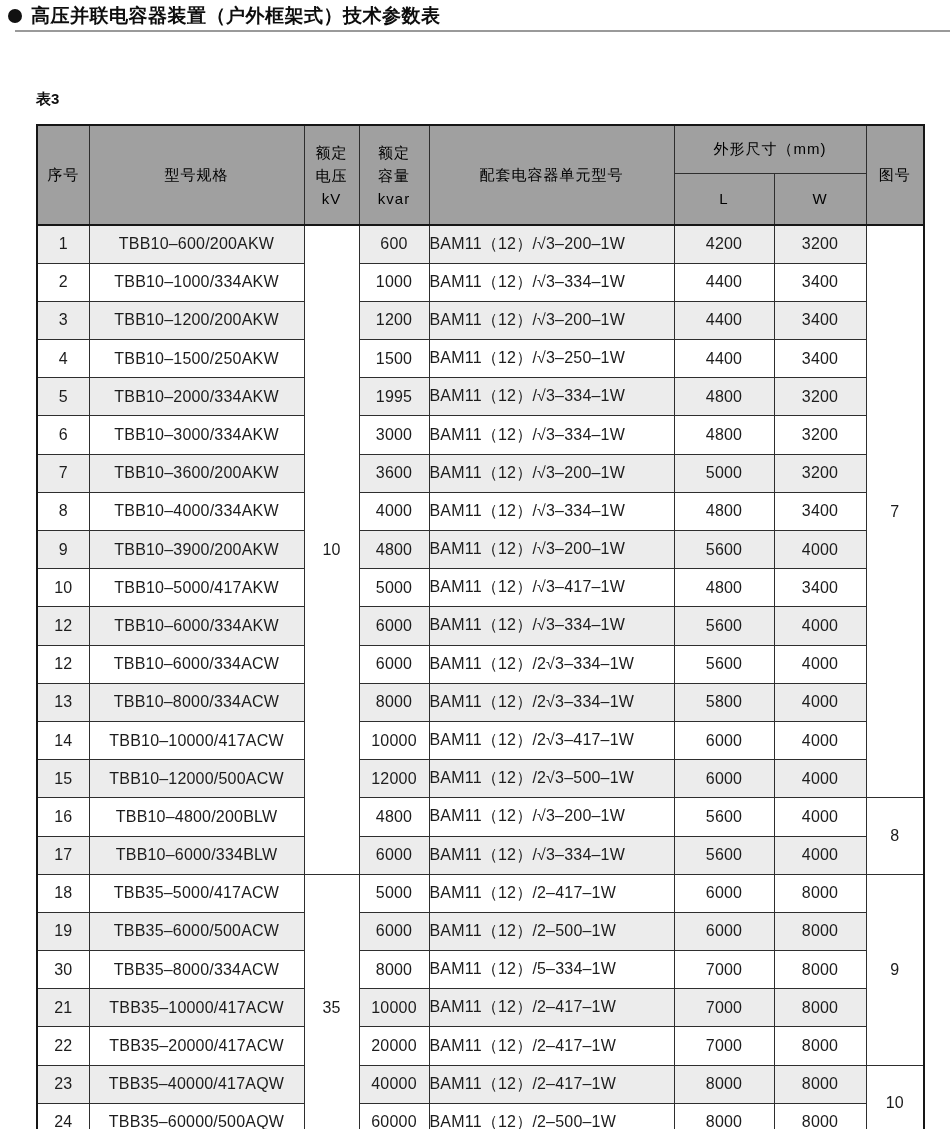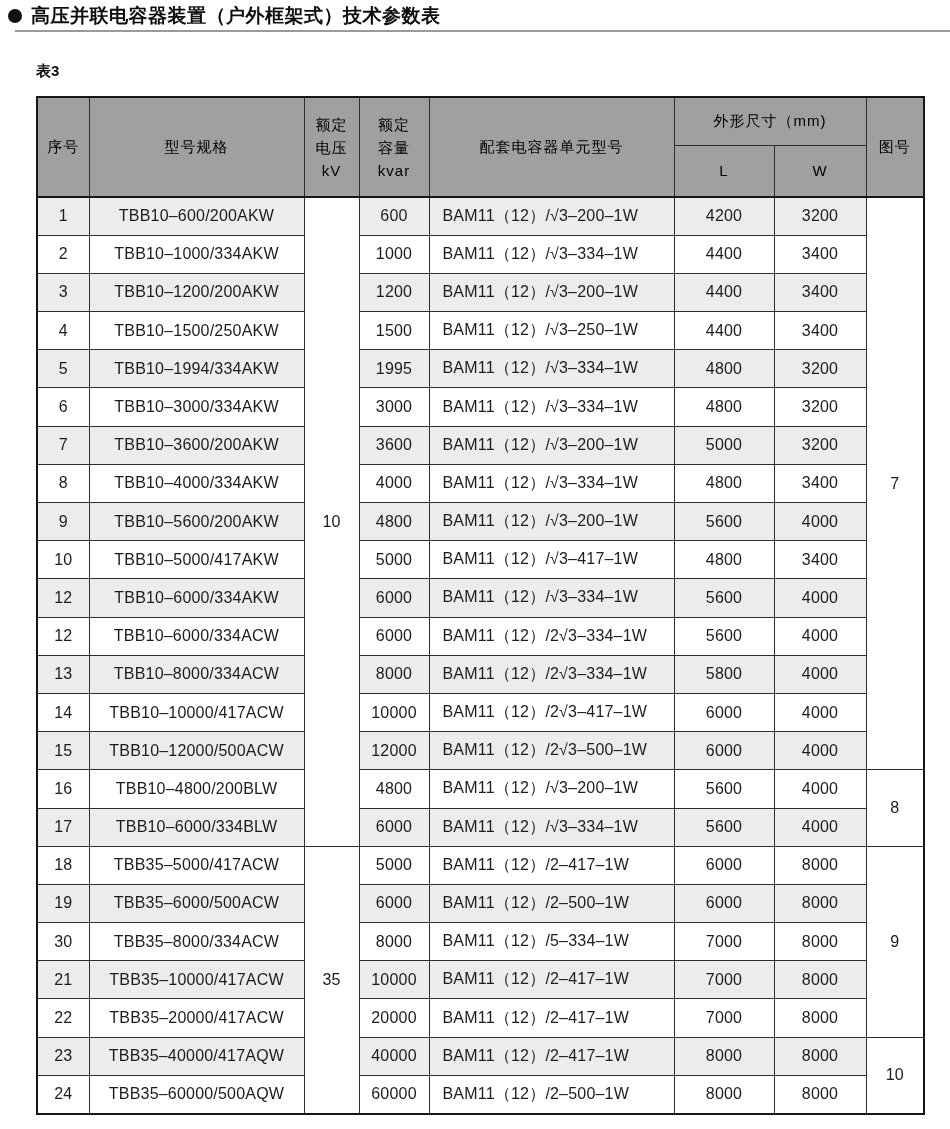--- a/index.html
+++ b/index.html
@@ -30,21 +30,21 @@
   }
   h1.doc-title {
     font-size: 19px; font-weight: bold; color: #0d0d0d;
     letter-spacing: 0.5px; white-space: nowrap;
   }
   .rule {
     height: 2px; background: var(--rule);
     margin: 3px 0 0 15px;
   }
   .table-label {
-    margin: 30px 0 0 36px;
+    margin: 58px 0 0 36px;
     font-size: 15px; font-weight: bold; color: #0d0d0d;
   }
 
   table.params {
     border-collapse: collapse;
     table-layout: fixed;
     width: 887px;
     margin: 15px 0 0 36px;
     border: 2px solid var(--outer_border);
   }
@@ -76,21 +76,20 @@
 
   tbody td {
     height: 38.2px;
     font-size: 16px;
     background: #ffffff;
     letter-spacing: 0.2px;
   }
   tbody tr.zebra td { background: var(--zebra_bg); }
   tbody td.unit {
     text-align: left;
-    padding-left: 13px;
   }
   tbody td.merged { background: #ffffff !important; }
 </style>
 </head>
 <body>
 
 <div class="page">
 
   <div class="title-row">
     <span class="bullet"></span>
@@ -164,21 +163,21 @@
         <tr>
           <td>4</td>
           <td>TBB10–1500/250AKW</td>
           <td>1500</td>
           <td class="unit">BAM11（12）/√3–250–1W</td>
           <td>4400</td>
           <td>3400</td>
         </tr>
         <tr class="zebra">
           <td>5</td>
-          <td>TBB10–1994/334AKW</td>
+          <td>TBB10–2000/334AKW</td>
           <td>1995</td>
           <td class="unit">BAM11（12）/√3–334–1W</td>
           <td>4800</td>
           <td>3200</td>
         </tr>
         <tr>
           <td>6</td>
           <td>TBB10–3000/334AKW</td>
           <td>3000</td>
           <td class="unit">BAM11（12）/√3–334–1W</td>
@@ -196,21 +195,21 @@
         <tr>
           <td>8</td>
           <td>TBB10–4000/334AKW</td>
           <td>4000</td>
           <td class="unit">BAM11（12）/√3–334–1W</td>
           <td>4800</td>
           <td>3400</td>
         </tr>
         <tr class="zebra">
           <td>9</td>
-          <td>TBB10–5600/200AKW</td>
+          <td>TBB10–3900/200AKW</td>
           <td>4800</td>
           <td class="unit">BAM11（12）/√3–200–1W</td>
           <td>5600</td>
           <td>4000</td>
         </tr>
         <tr>
           <td>10</td>
           <td>TBB10–5000/417AKW</td>
           <td>5000</td>
           <td class="unit">BAM11（12）/√3–417–1W</td>

